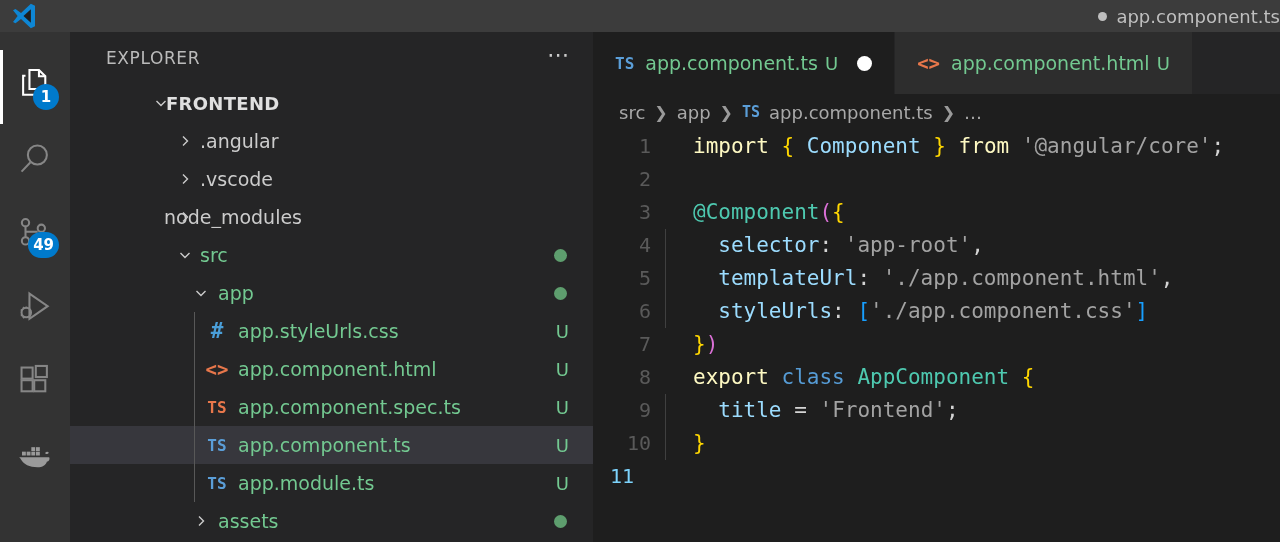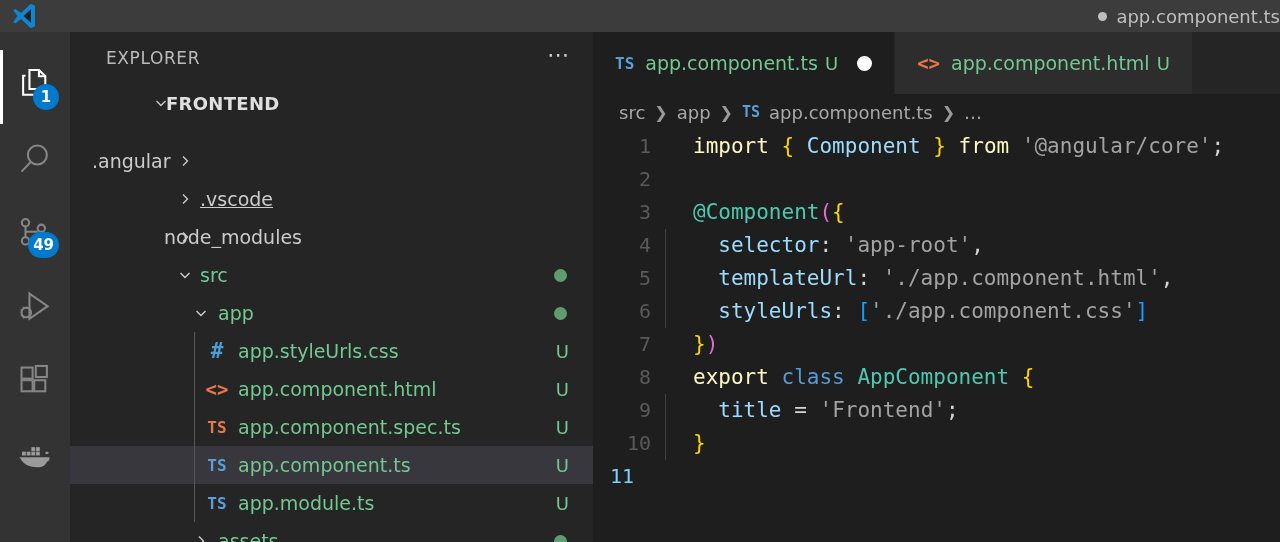--- a/index.html
+++ b/index.html
@@ -265,36 +265,36 @@
 
         <div class="row" style="padding-left:80px;">
           <span class="chev" style="position:absolute;left:80px;">
             <svg width="16" height="16" viewBox="0 0 16 16" fill="none" stroke="#cccccc" stroke-width="1.4">
                 <path d="M3.5 6 8 10.5 12.5 6"></path>
               </svg>
           </span>
           <span class="root-label" style="margin-left:16px;">FRONTEND</span>
         </div>
 
-        <div class="row" style="margin-top:20px;">
-          <span class="chev" style="position:absolute;left:104px;">
-            <svg width="16" height="16" viewBox="0 0 16 16" fill="none" stroke="#cccccc" stroke-width="1.4">
-                <path d="M6 3.5 10.5 8 6 12.5"></path>
-              </svg>
-          </span>
-          <span class="label grey" style="margin-left:22px;">.angular</span>
-        </div>
-
         <div class="row" style="padding-left:108px;">
           <span class="chev" style="position:absolute;left:104px;">
             <svg width="16" height="16" viewBox="0 0 16 16" fill="none" stroke="#cccccc" stroke-width="1.4">
                 <path d="M6 3.5 10.5 8 6 12.5"></path>
               </svg>
           </span>
-          <span class="label grey" style="margin-left:22px;text-decoration:underline;">.vscode</span>
+          <span class="label grey" style="margin-left:22px;">.angular</span>
+        </div>
+
+        <div class="row" style="padding-left:108px;">
+          <span class="chev" style="position:absolute;left:104px;">
+            <svg width="16" height="16" viewBox="0 0 16 16" fill="none" stroke="#cccccc" stroke-width="1.4">
+                <path d="M6 3.5 10.5 8 6 12.5"></path>
+              </svg>
+          </span>
+          <span class="label grey" style="margin-left:22px;">.vscode</span>
         </div>
 
         <div class="row" style="padding-left:72px;">
           <span class="chev" style="position:absolute;left:104px;">
             <svg width="16" height="16" viewBox="0 0 16 16" fill="none" stroke="#cccccc" stroke-width="1.4">
                 <path d="M6 3.5 10.5 8 6 12.5"></path>
               </svg>
           </span>
           <span class="label grey" style="margin-left:22px;">node_modules</span>
         </div>

